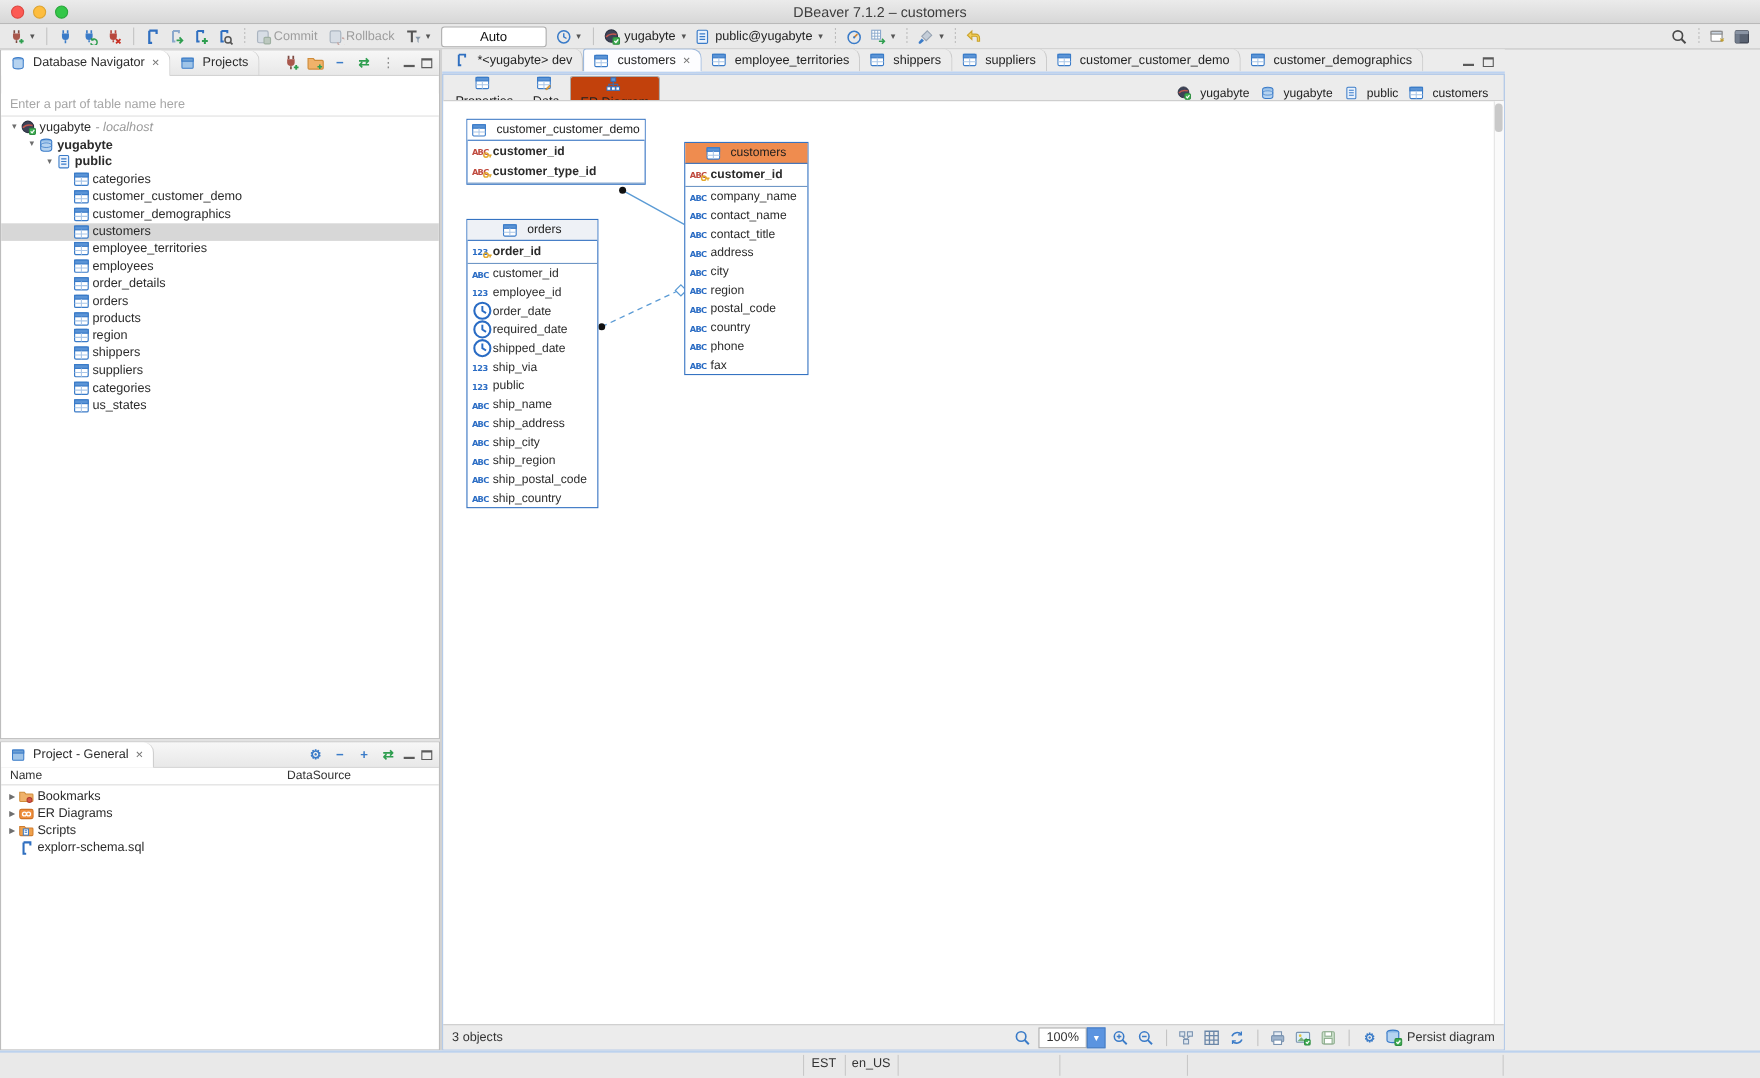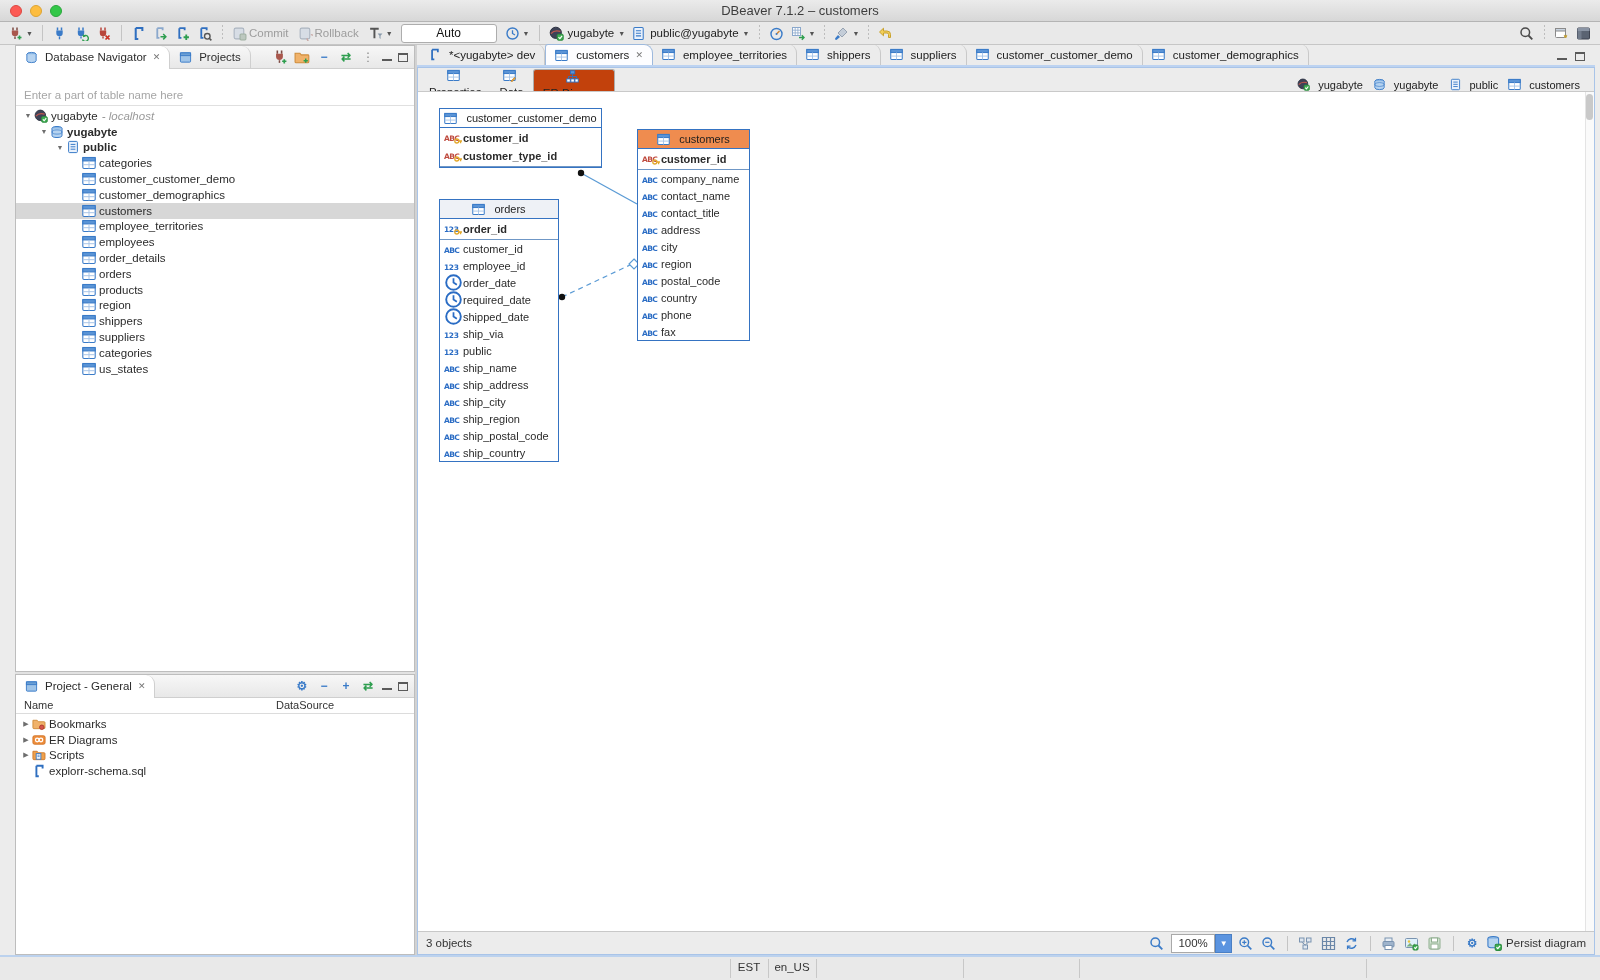--- a/index.html
+++ b/index.html
@@ -15,21 +15,21 @@
   .tbtn { display:inline-flex; align-items:center; height:20px; padding:0 2px; gap:1px; border-radius:3px; }
   .tbtn svg { width:15px; height:15px; }
   .ddarr { font-size:7px; color:#555; margin-left:1px; }
   .tsep { width:1px; height:16px; background:#c4c4c4; margin:0 5px; }
   .tsep.dot { background:repeating-linear-gradient(#bdbdbd 0 2px, transparent 2px 4px); }
   .glabel { color:#9d9d9d; margin:0 3px 0 0; }
   .combo-auto { width:96px; height:19px; background:#fff; border:1px solid #adadad; border-radius:3px; text-align:center; font-size:12px; line-height:17px; color:#111; margin:0 4px; }
   .tblabel { color:#222; margin:0 2px; }
   .spacer { flex:1; }
   
-  .main { position:absolute; left:0; top:45px; width:1595px; height:910px; display:flex;padding-left:15px; }
+  .main { position:absolute; left:0; top:45px; width:1368px; height:910px; display:flex; }
   .left { width:400px; display:flex; flex-direction:column; }
   .vsash { width:2px; background:#d2d2d2; }
   .panel { background:#fff; border:1px solid #bdbdbd; display:flex; flex-direction:column; }
   .nav-panel { height:627px; }
   .hgap { height:2px; background:#e2e2e2; }
   .proj-panel { flex:1; }
   .panel-tabs { height:23px; background:linear-gradient(#f7f7f7,#e8e8e8); border-bottom:1px solid #cfcfcf; display:flex; align-items:center; font-size:11.5px; }
   .ptab { display:flex; align-items:center; gap:4px; height:23px; padding:0 9px; border-right:1px solid #cfcfcf; border-top-right-radius:9px; }
   .ptab.active { background:#fff; }
   .ptab svg { width:13px; height:13px; }

